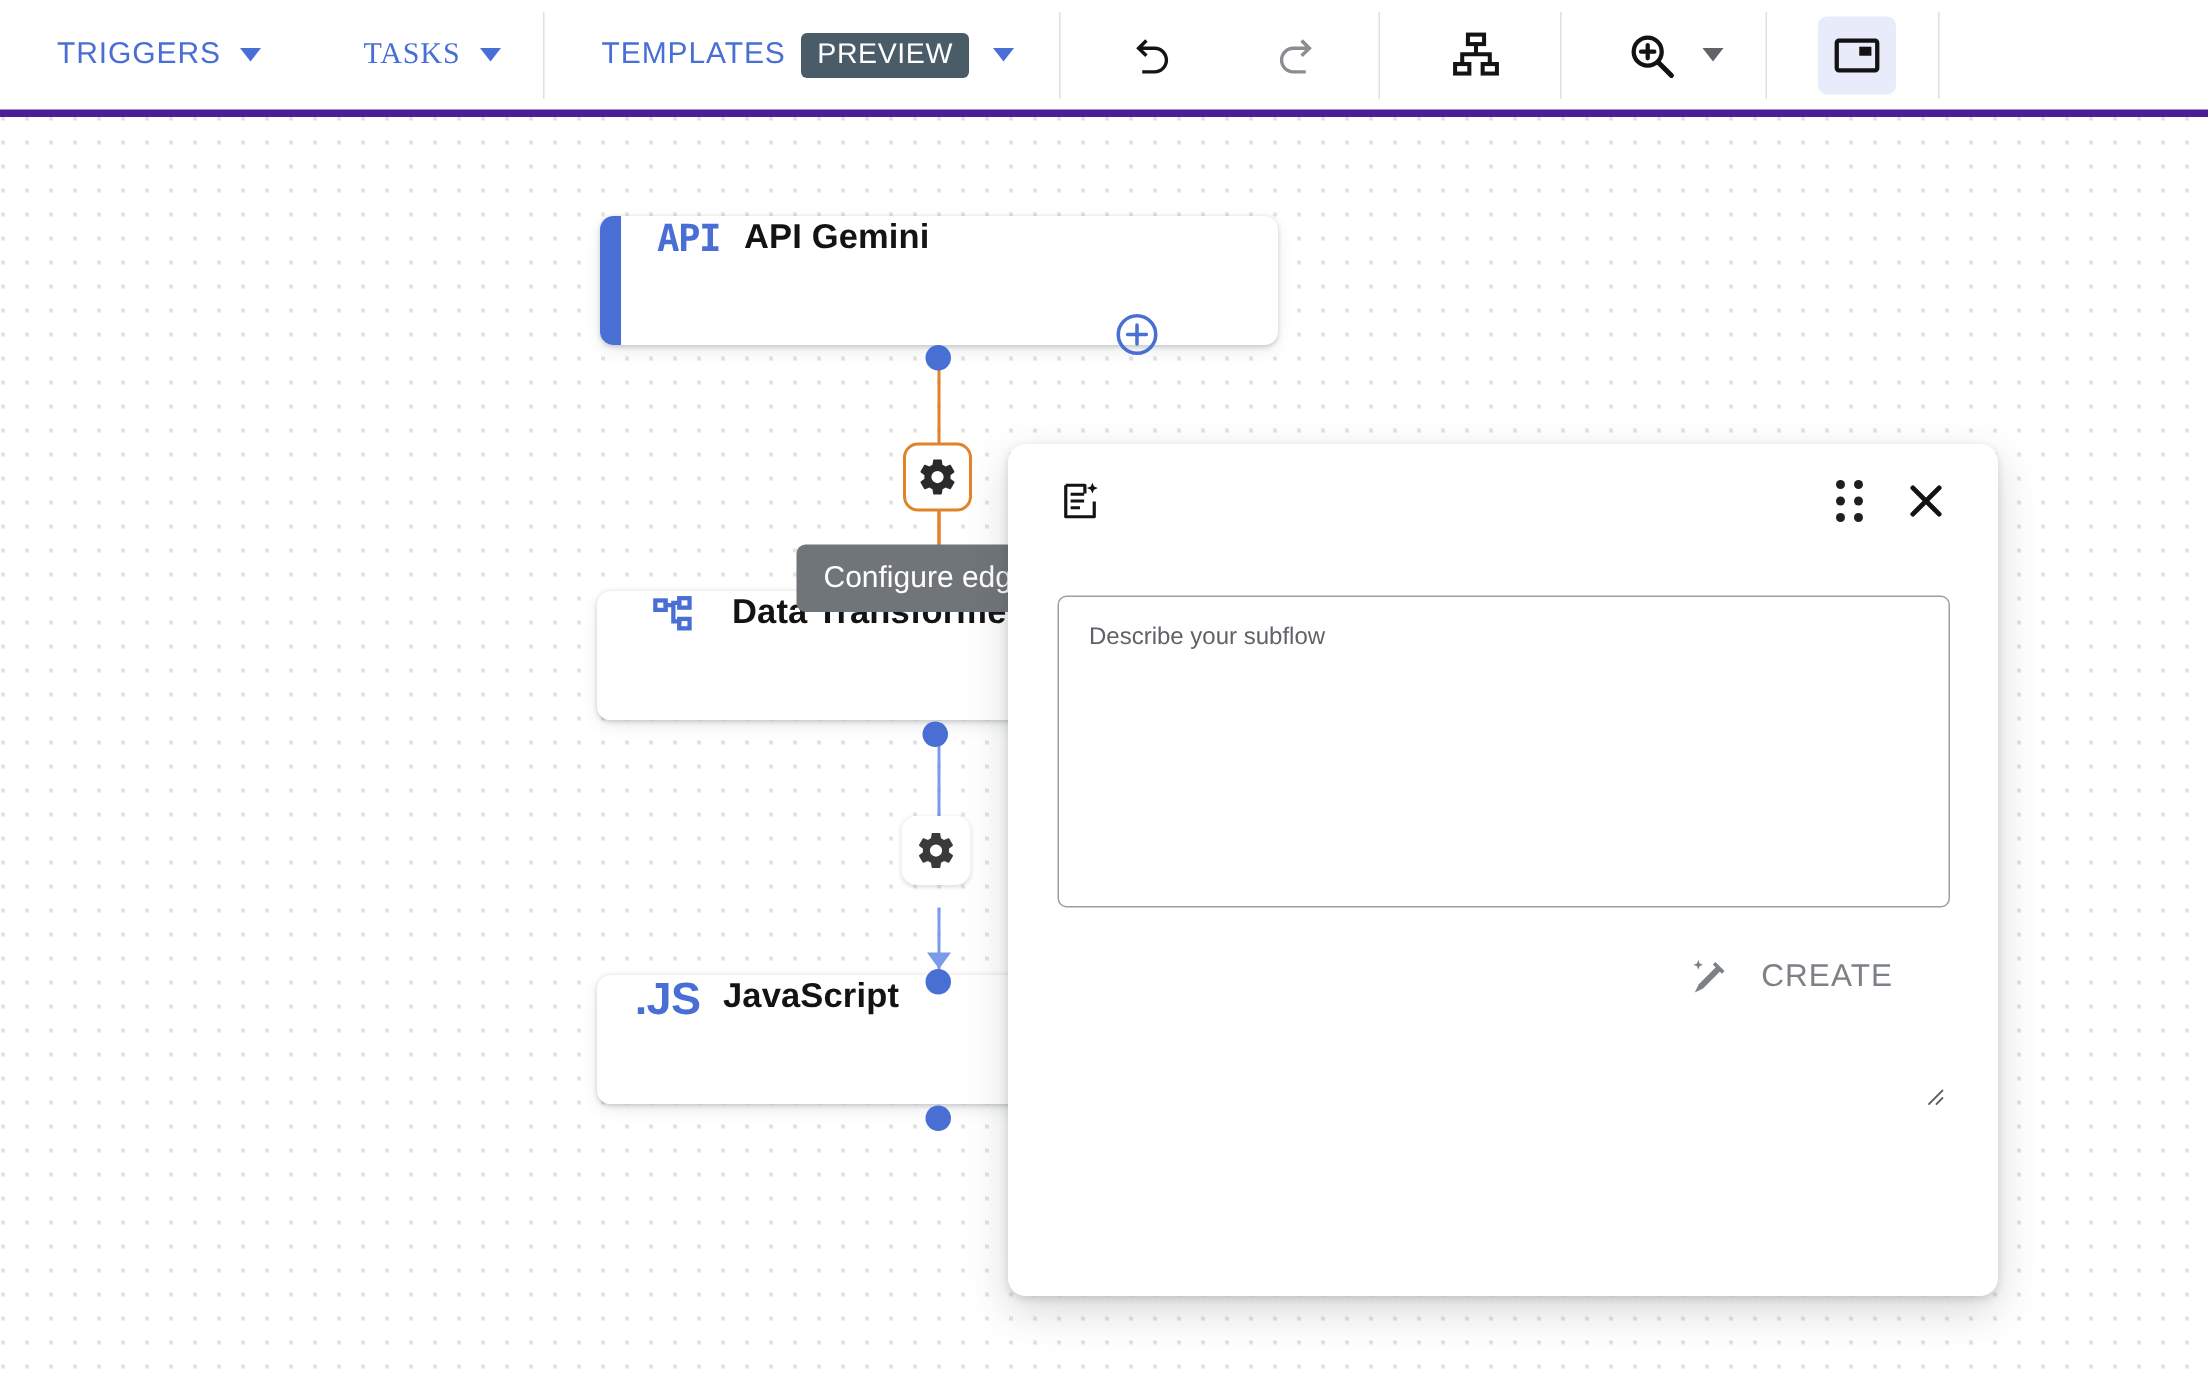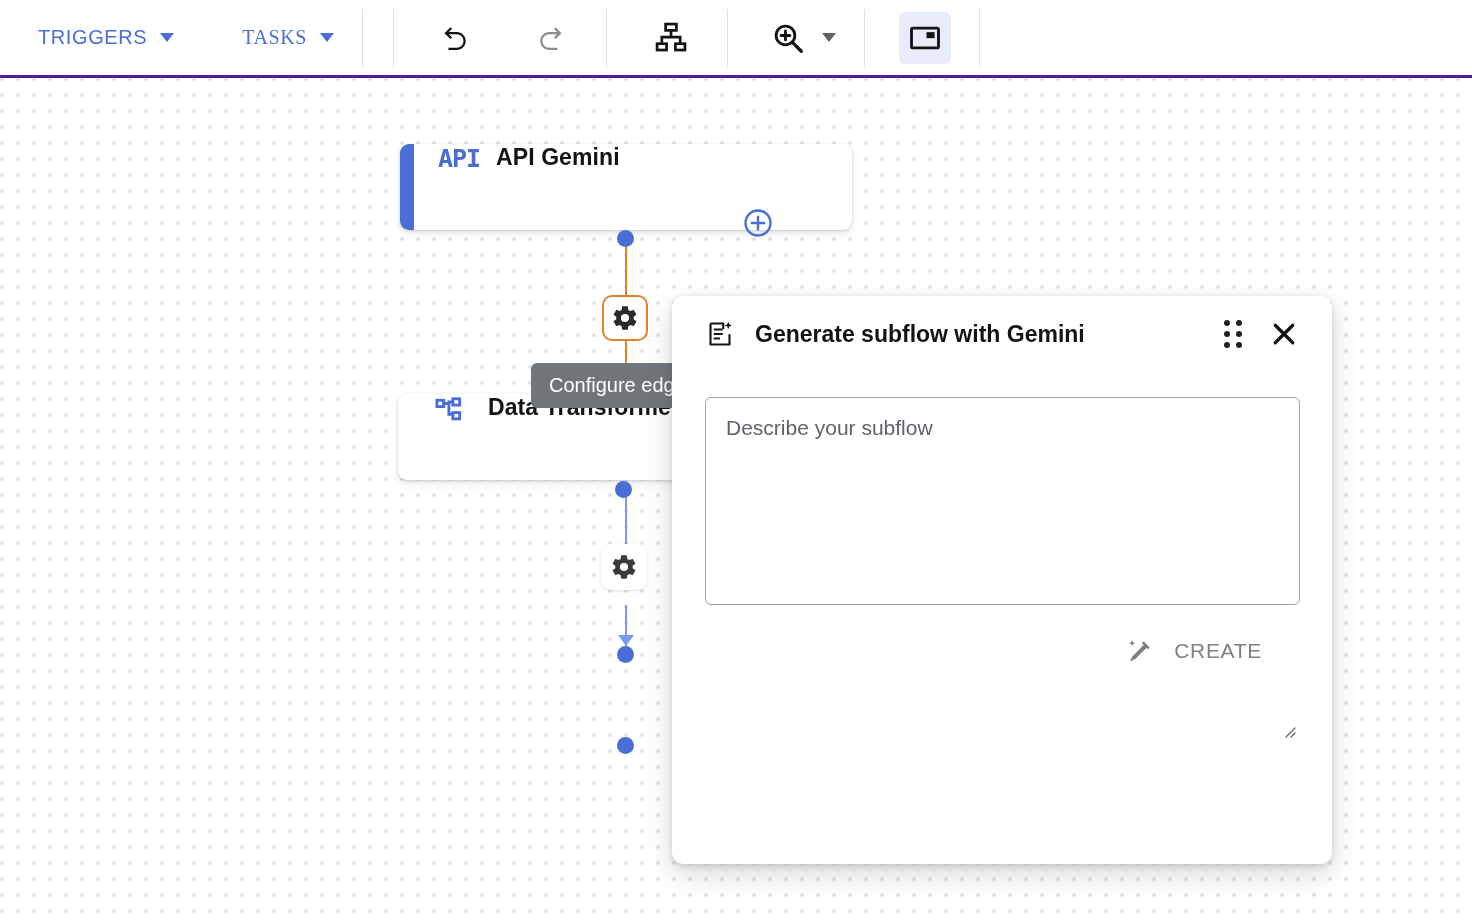--- a/index.html
+++ b/index.html
@@ -10,21 +10,21 @@
     overflow: hidden;
   }
   #app { position: relative; width: 1472px; height: 920px; }
 
   
   .toolbar {
     position: absolute; top: 0; left: 0;
     width: 1472px; height: 78px;
     background: #fff;
     display: flex; align-items: center;
-    border-bottom: 3px solid #4c1d95;
+    border-bottom: 5px solid #4c1d95;
     z-index: 30;
   }
   .tb-menu {
     display: flex; align-items: center; gap: 13px;
     color: #4a6fd4; font-size: 20px; font-weight: 500;
     letter-spacing: .6px; cursor: pointer; user-select: none;
   }
   .tb-menu.m-triggers { margin-left: 38px; }
   .tb-menu.m-tasks { margin-left: 68px; font-family: Liberation Serif, serif; }
   .tb-menu.m-templates { margin-left: 38px; gap: 10px; }
@@ -202,21 +202,21 @@
     font-size: 21.5px; color: #202124; line-height: 1.84;
     margin-top: 0px; width: 585px;
   }
   .subflow-input {
     margin-top: 25px;
     width: 595px; height: 208px;
     border: 1px solid #9aa0a6;
     border-radius: 6px;
     padding: 18px 20px;
     font-family: "Liberation Sans", sans-serif;
-    font-size: 21px;
+    font-size: 16px;
     color: #202124;
     resize: none;
     outline: none;
     background: #fff;
     display: block;
   }
   .subflow-input::placeholder { color: #5f6368; }
   .resize-grip {
     position: absolute;
     right: 36px; bottom: 122px;
@@ -247,20 +247,25 @@
       <span class="caret"></span>
     </div>
 
     <div class="tb-menu m-tasks">
       <span>TASKS</span>
       <span class="caret"></span>
     </div>
 
     <div class="tb-sep s1"></div>
 
+    <div class="tb-menu m-templates">
+      <span>TEMPLATES</span>
+      <span class="preview-chip">PREVIEW</span>
+      <span class="caret" style="margin-left:6px;"></span>
+    </div>
 
     <div class="tb-sep s2" style="margin-left:30px;"></div>
 
     <div class="tb-btn u-undo">
       <svg width="36" height="36" viewBox="0 0 24 24">
         <path d="M12.5 8H7.3l2.1-2.1-1.1-1.1L4.3 8.8l4 3.9 1.1-1.1L7.3 9.5h5.2c2.5 0 4.5 2 4.5 4.5s-2 4.5-4.5 4.5H7v1.5h5.5c3.3 0 6-2.7 6-6s-2.7-6-6-6z" fill="#131314"></path>
       </svg>
     </div>
 
     <div class="tb-btn u-redo">
@@ -354,20 +359,26 @@
       <div class="node-label">Data Transformer</div>
     </div>
     <div class="dot" style="left:615px; top:403px;"></div>
 
     <div class="gear-btn plain" style="left:601px; top:466px;">
       <svg width="28" height="28" viewBox="0 0 24 24">
         <path d="M19.4 13c.04-.32.06-.66.06-1s-.02-.68-.07-1l2.11-1.63c.19-.15.24-.42.12-.64l-2-3.46c-.12-.22-.39-.3-.61-.22l-2.49 1c-.52-.4-1.08-.73-1.69-.98l-.38-2.65A.488.488 0 0014 2h-4c-.25 0-.46.18-.49.42l-.38 2.65c-.61.25-1.17.59-1.69.98l-2.49-1c-.23-.09-.49 0-.61.22l-2 3.46c-.13.22-.07.49.12.64L4.57 11c-.05.32-.07.66-.07 1s.02.68.07 1l-2.11 1.63c-.19.15-.24.42-.12.64l2 3.46c.12.22.39.3.61.22l2.49-1c.52.4 1.08.73 1.69.98l.38 2.65c.03.24.24.42.49.42h4c.25 0 .46-.18.49-.42l.38-2.65c.61-.25 1.17-.59 1.69-.98l2.49 1c.23.09.49 0 .61-.22l2-3.46c.12-.22.07-.49-.12-.64L19.4 13zM12 15.5A3.5 3.5 0 1112 8.5a3.5 3.5 0 010 7z" fill="#3a3a3c"></path>
       </svg>
     </div>
 
+    <div class="node" id="node-js">
+      <div class="node-icon" style="margin-left:16px;">
+        <span class="mono-js">.JS</span>
+      </div>
+      <div class="node-label">JavaScript</div>
+    </div>
     <div class="dot" style="left:617px; top:568px;"></div>
     <div class="dot" style="left:617px; top:659px;"></div>
 
     <div class="tooltip" style="left:531px; top:285px;">Configure edge</div>
 
   </div>
 
   <div class="panel">
 
     <div class="panel-head">
@@ -377,21 +388,20 @@
             <path d="M4.4 3.6h10.2v4.4M19.6 12.2v8.2H4.4V3.6"></path>
           </g>
           <g fill="#131314">
             <rect x="7" y="7.6" width="7.2" height="1.6"></rect>
             <rect x="7" y="11.2" width="7.2" height="1.6"></rect>
             <rect x="7" y="14.8" width="5" height="1.6"></rect>
           </g>
           <path d="M18.6 2.2l.85 2.05 2.05.85-2.05.85-.85 2.05-.85-2.05-2.05-.85 2.05-.85z" fill="#131314"></path>
         </svg>
       </span>
-      <div class="panel-title">Generate subflow with Gemini</div>
 
       <div class="panel-head-actions">
         <span class="drag-dots">
           <i></i>
             <i></i>
             <i></i>
             <i></i>
             <i></i>
             <i></i>
         </span>

